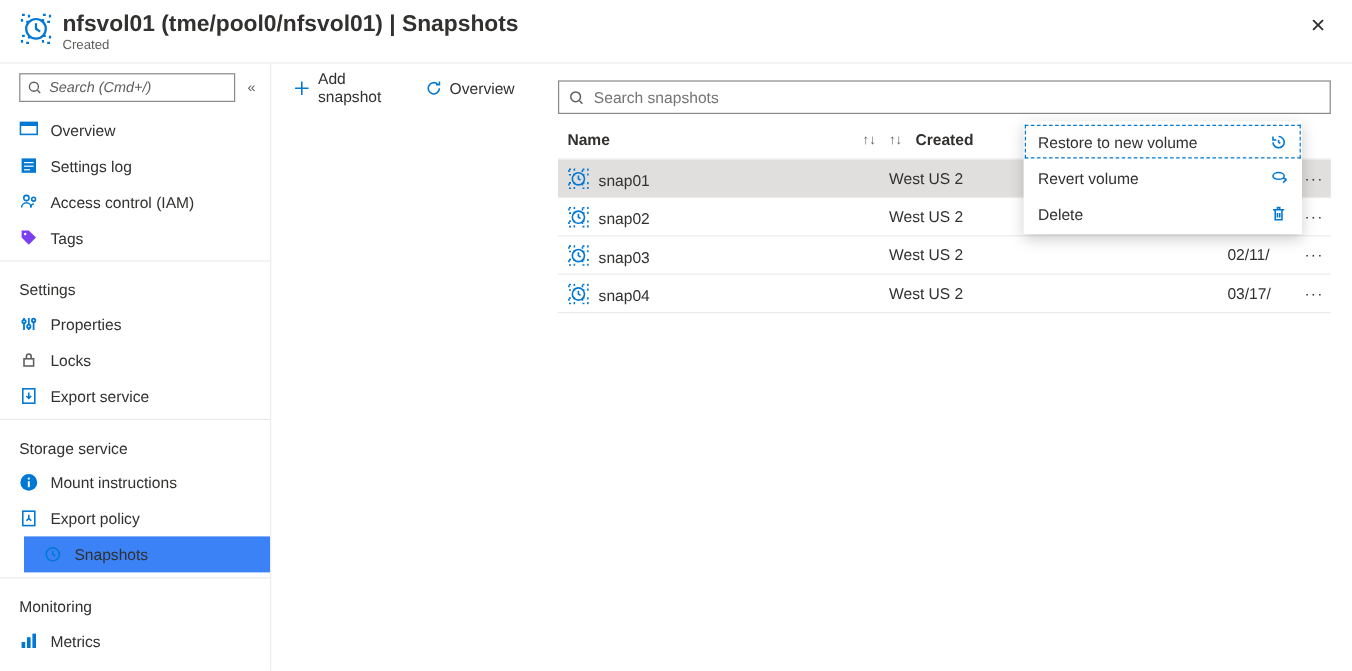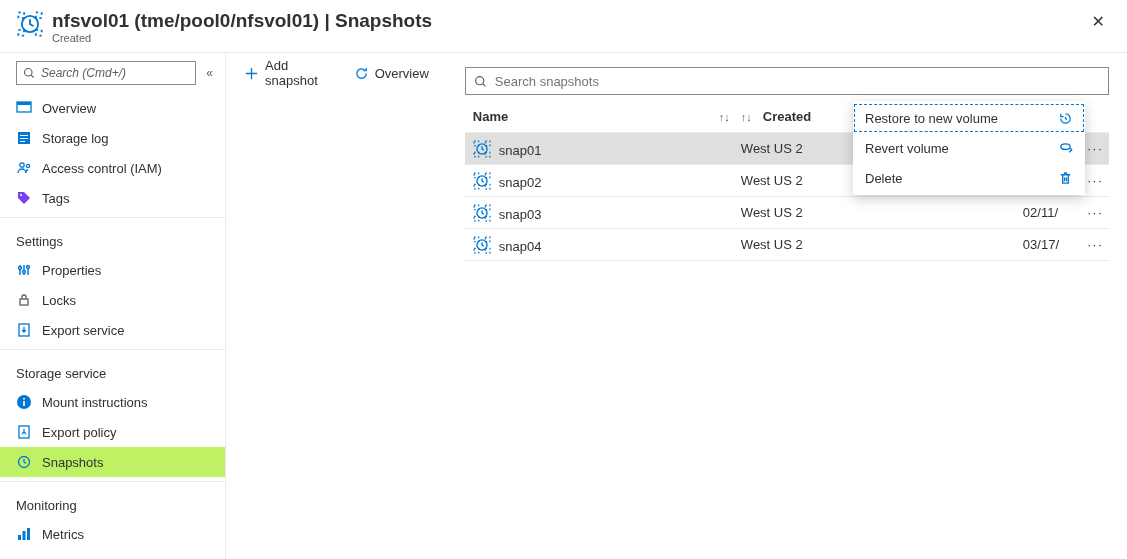--- a/index.html
+++ b/index.html
@@ -16,21 +16,21 @@
 
 .sidebar { width: 226px; border-right: 1px solid #edebe9; display: flex; flex-direction: column; padding-top: 8px; }
 .search-row { display: flex; align-items: center; padding: 0 12px 8px 16px; gap: 10px; }
 .search-box { flex: 1; display: flex; align-items: center; border: 1px solid #8a8886; height: 24px; padding: 0 6px; color: #605e5c; font-style: italic; font-size: 12px; }
 .search-box .sicon { margin-right: 6px; font-style: normal; color:#605e5c; }
 .collapse-caret { cursor: pointer; color:#605e5c; font-size: 12px; }
 
 .nav { overflow-y: auto; }
 .nav-group-label { font-weight: 400; font-size: 13px; padding: 12px 16px 6px; }
 .nav-item { display: flex; align-items: center; height: 30px; padding: 0 16px; gap: 10px; cursor: pointer; }
-.nav-item.selected { background: #bef264; }
+.nav-item.selected { background: #3b82f6; margin-left: 20px; }
 .nav-item .nicon { width: 16px; height: 16px; display:flex; align-items:center; justify-content:center; flex-shrink:0; }
 .nav-divider { border-top: 1px solid #edebe9; margin: 4px 0; }
 
 .main { flex: 1; display: flex; flex-direction: row; }
 .toolbar { display: flex; align-items: center; gap: 18px; padding: 8px 18px; height: 40px; }
 .tbtn { display: flex; align-items: center; gap: 6px; cursor: pointer; font-size: 13px; color: #323130; }
 .tbtn .ticon { color: #0078d4; display:flex; align-items:center; }
 .main-divider { border-top: 1px solid #edebe9; }
 
 .content { padding: 14px 18px; position: relative; }
@@ -107,21 +107,21 @@
       </div>
       <div class="nav-item">
         <span class="nicon">
             <svg width="16" height="16" viewBox="0 0 16 16">
               <rect x="2" y="2" width="12" height="12" fill="#0078d4"></rect>
               <rect x="4" y="5" width="8" height="1" fill="#fff"></rect>
               <rect x="4" y="8" width="8" height="1" fill="#fff"></rect>
               <rect x="4" y="11" width="5" height="1" fill="#fff"></rect>
             </svg>
           </span>
-        <span>Storage log</span>
+        <span>Settings log</span>
       </div>
       <div class="nav-item">
         <span class="nicon">
             <svg width="16" height="16" viewBox="0 0 16 16" fill="none" stroke="#0078d4" stroke-width="1.3">
               <circle cx="6" cy="5" r="2.2"></circle>
               <path d="M2 13c0-2.2 1.8-4 4-4s4 1.8 4 4"></path>
               <circle cx="12" cy="6" r="1.6"></circle>
               <path d="M9.5 13c0-1.6 1.2-3 2.7-3"></path>
             </svg>
           </span>

